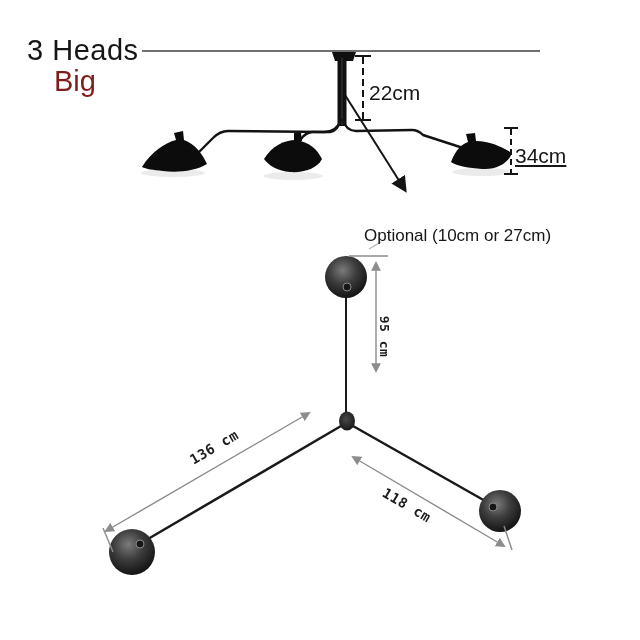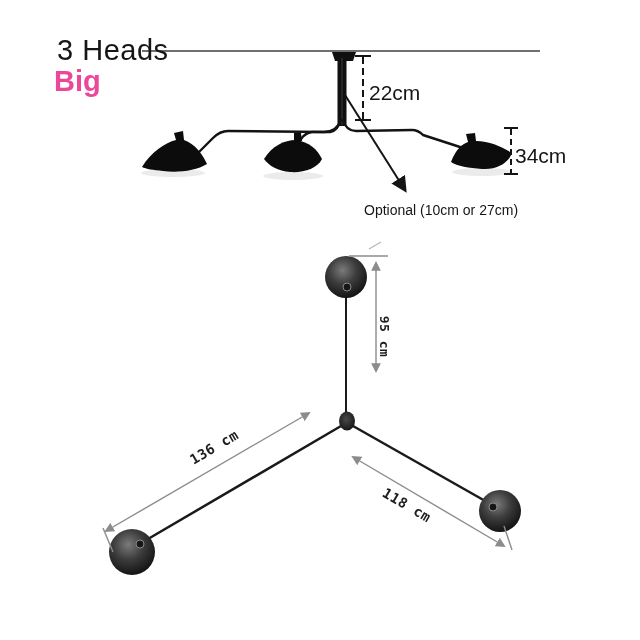--- a/index.html
+++ b/index.html
@@ -3,24 +3,24 @@
 <meta charset="utf-8">
 <style>
   html,body{margin:0;padding:0;background:#ffffff;}
   .stage{
     position:relative;width:640px;height:640px;background:#ffffff;overflow:hidden;
     font-family:"Liberation Sans", sans-serif;color:#161616;
   }
   .stage svg{position:absolute;left:0;top:0;}
   .label{position:absolute;line-height:1;white-space:nowrap;color:#161616;}
   .title{font-size:29px;letter-spacing:0.5px;}
-  .variant{font-size:29px;color:#ec4899;font-weight:700;}
+  .variant{font-size:29px;color:#7f1d1d;font-weight:400;}
   .default-height{font-size:24px;letter-spacing:-0.3px;}
   .dim-side{font-size:21px;}
-  .optional{font-size:14px;}
+  .optional{font-size:17px;margin-top:24px;}
   .dim-top{
     font-family:"DejaVu Sans Mono", monospace;font-weight:bold;font-size:14px;
     width:72px;text-align:center;letter-spacing:0.5px;color:#1d1d1d;
   }
   .rot90{transform:rotate(90deg);font-size:13px;}
   .rotneg30{transform:rotate(-30.5deg);}
   .rotpos30{transform:rotate(30.5deg);}
 </style>
 </head>
 <body>
@@ -103,24 +103,24 @@
         <line x1="369" y1="249" x2="381" y2="242" stroke="#b8b8b8"></line>
         <line x1="376" y1="263" x2="376" y2="371" marker-start="url(#arrGray)" marker-end="url(#arrGray)"></line>
         <line x1="106" y1="531" x2="309" y2="413" marker-start="url(#arrGray)" marker-end="url(#arrGray)"></line>
         <line x1="103" y1="528" x2="113" y2="552"></line>
         <line x1="353" y1="457" x2="504" y2="546" marker-start="url(#arrGray)" marker-end="url(#arrGray)"></line>
         <line x1="504" y1="526" x2="512" y2="550"></line>
       </g>
     </g>
   </svg>
 
-  <div class="label title" style="left:27px;top:36px;margin-left:30px;">3 Heads</div>
+  <div class="label title" style="left:27px;top:36px;">3 Heads</div>
   <div class="label variant" style="left:54px;top:67px;">Big</div>
 
   <div class="label dim-side" style="left:369px;top:82px;text-align:right;">22cm</div>
-  <div class="label dim-side" style="left:515px;top:145px;">34cm</div>
+  <div class="label dim-side" style="left:515px;top:145px;text-decoration:underline;">34cm</div>
   <div class="label optional" style="left:364px;top:203px;">Optional (10cm or 27cm)</div>
 
   <div class="label dim-top rot90" style="left:348px;top:330px;">95 cm</div>
   <div class="label dim-top rotneg30" style="left:178px;top:440px;">136 cm</div>
   <div class="label dim-top rotpos30" style="left:371px;top:498px;">118 cm</div>
 
 </div>
 
 </body></html>

